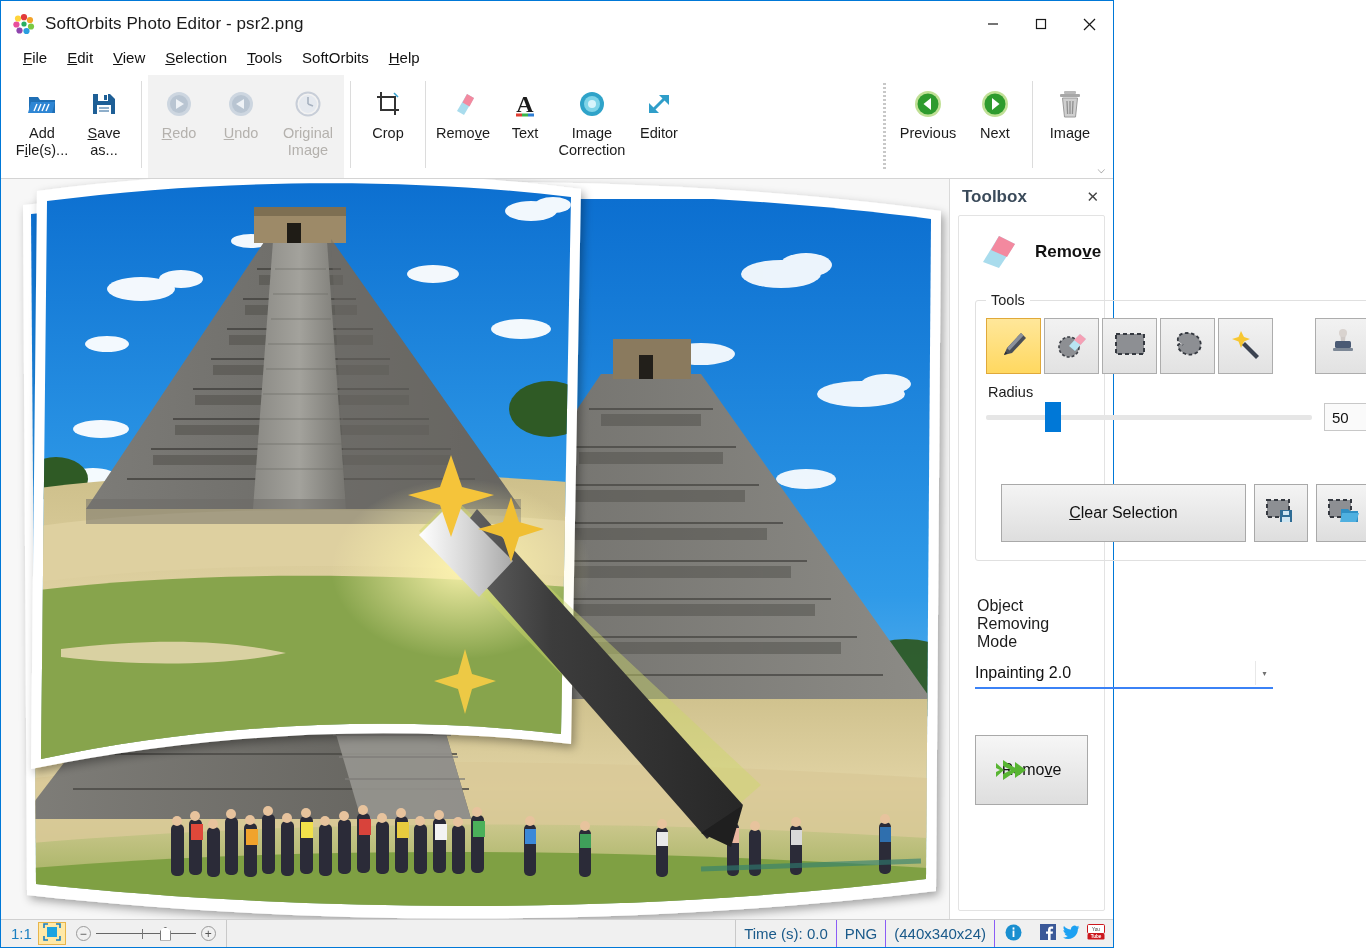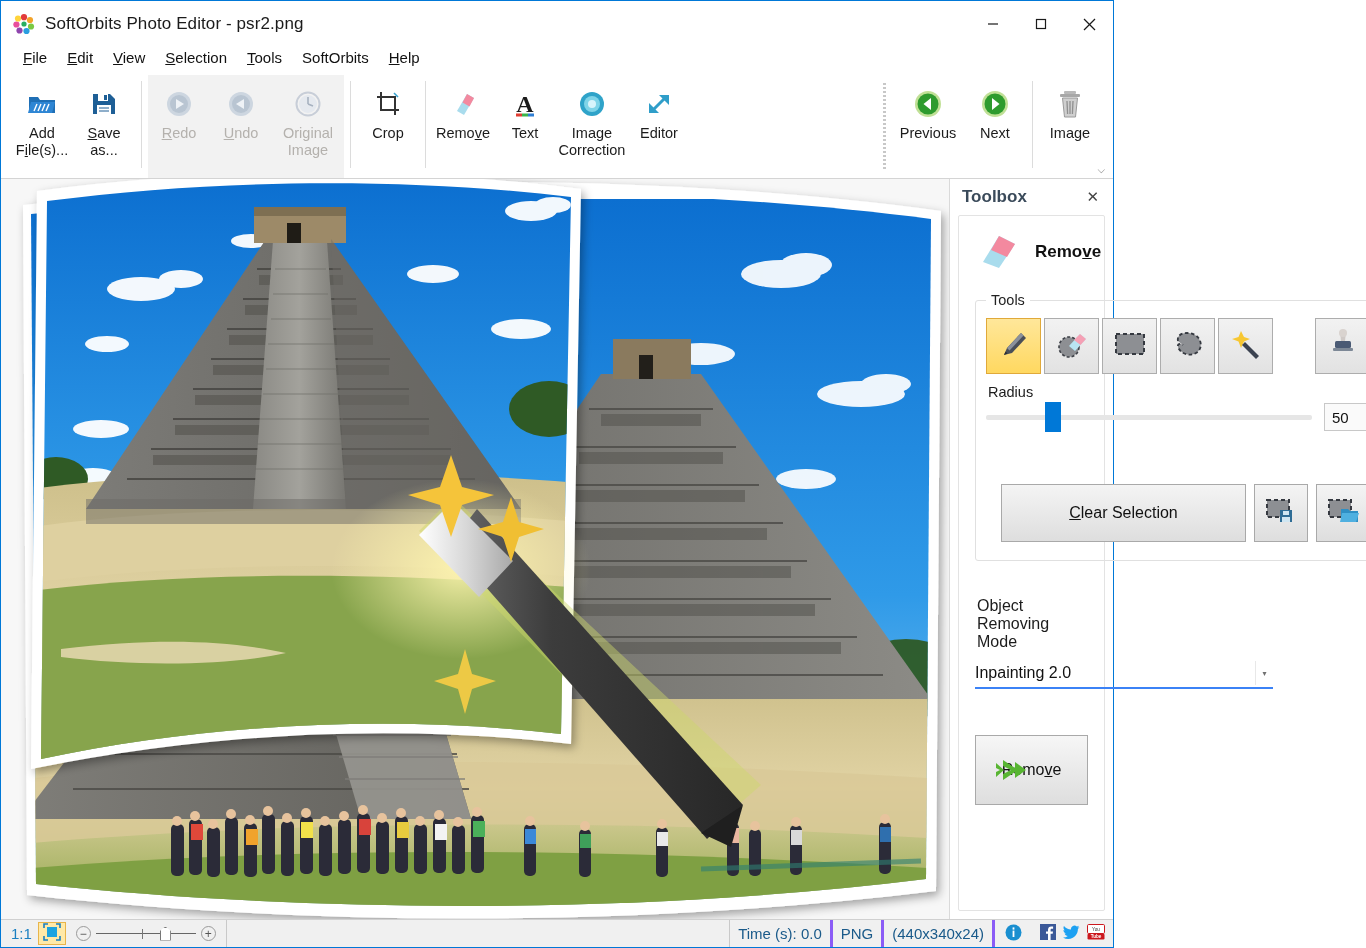--- a/index.html
+++ b/index.html
@@ -220,21 +220,21 @@
   .statusbar {
     height: 28px; display: flex; align-items: stretch;
     background: #f0f0f0;
     border-top: 1px solid #d0d0d0;
     font-size: 15px; color: #1a5a8a;
     flex: 0 0 auto;
   }
   .sb-cell {
     display: flex; align-items: center;
     padding: 0 8px;
-    border-right: 3px solid #8b5cf6;
+    border-right: 1px solid #8b5cf6;
     white-space: nowrap;
   }
   .sb-zoomratio { color: #1a7fc1; padding: 0 6px 0 10px; border-right: none; }
   .sb-fitbtn {
     width: 28px; display: flex; align-items: center; justify-content: center;
     background: #ffe9a8; border: 1px solid #e8b54a; margin: 2px 0;
   }
   .sb-zoom { display: flex; align-items: center; gap: 5px; padding: 0 10px; border-right: 1px solid #c9c9c9; }
   .zoom-circle {
     width: 15px; height: 15px; border-radius: 50%;

